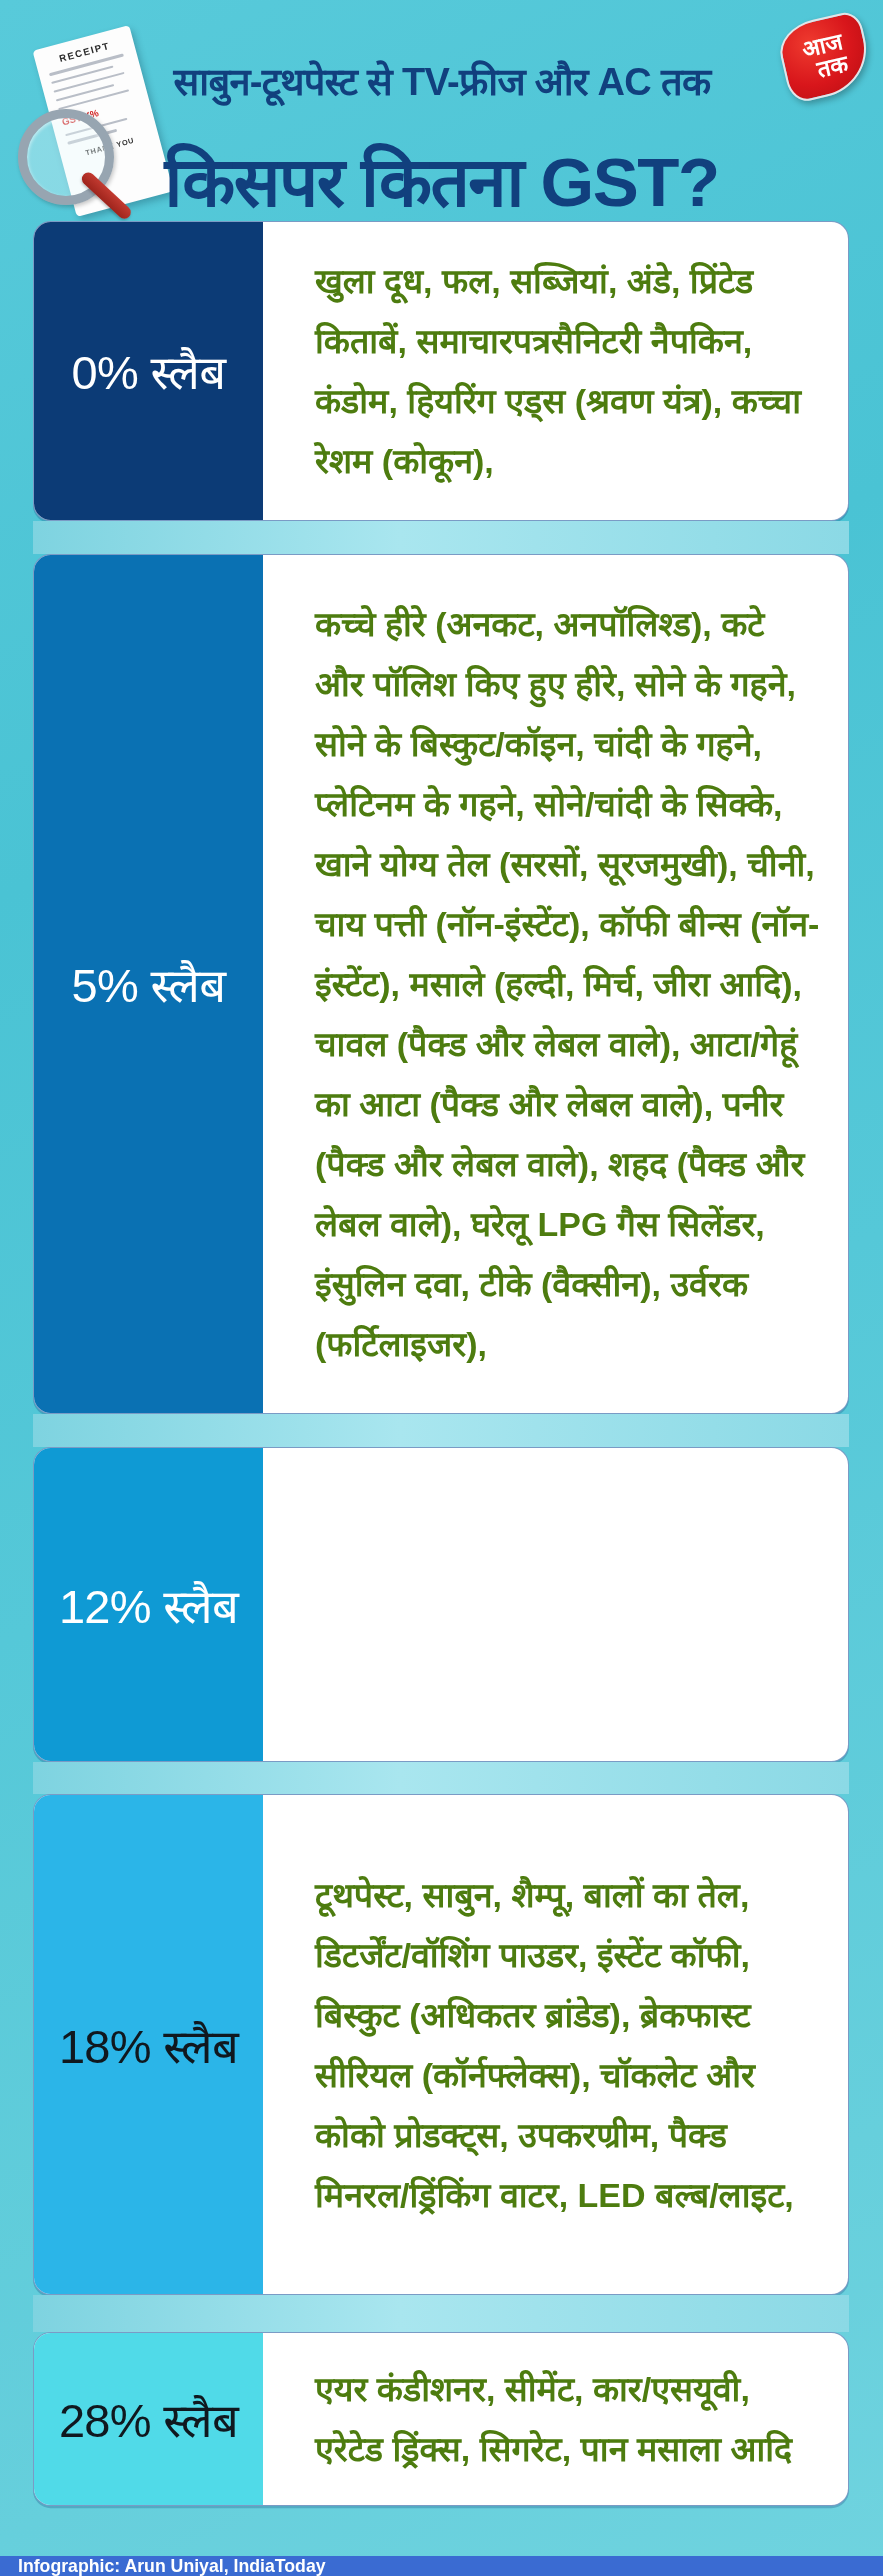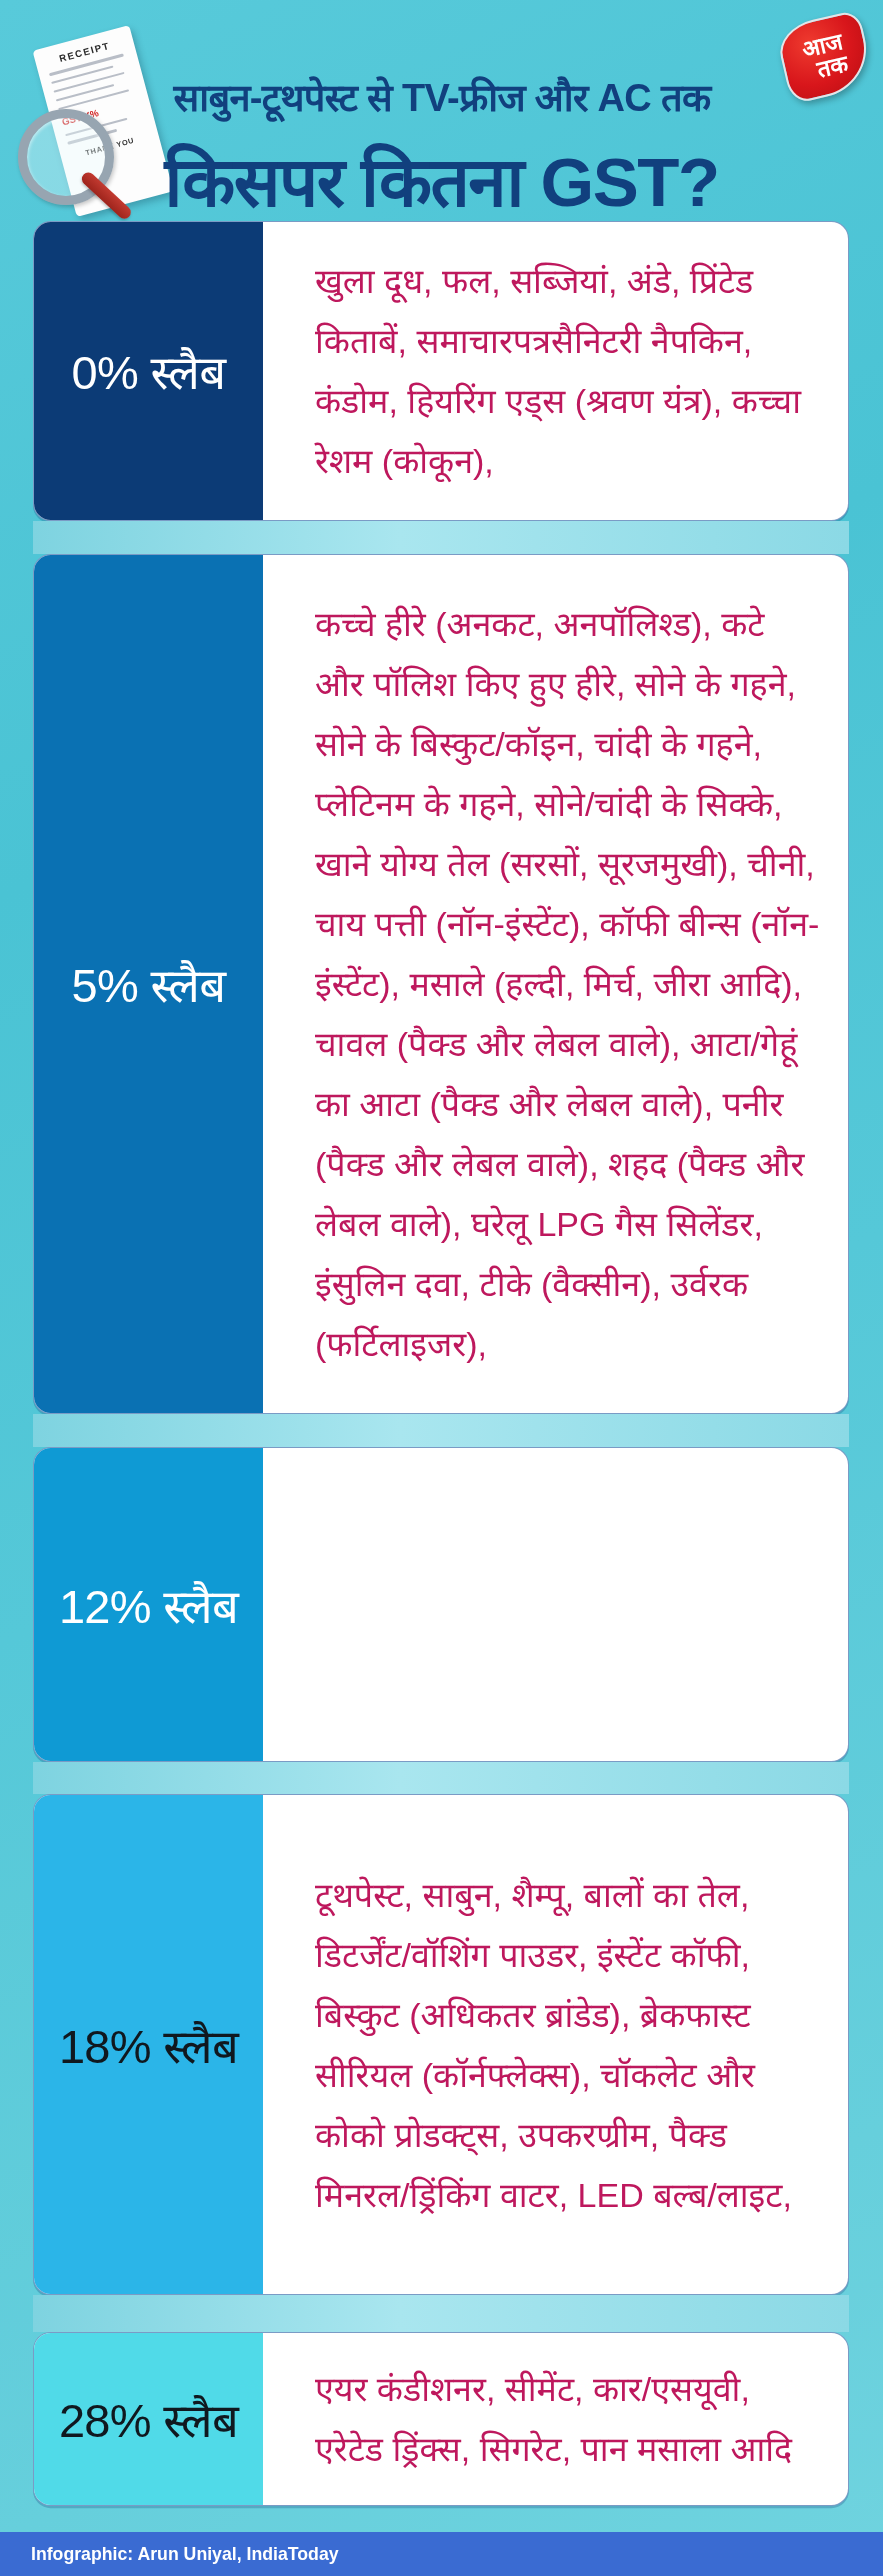--- a/index.html
+++ b/index.html
@@ -4,21 +4,21 @@
 <style>
   html,body{margin:0;padding:0;background:#222;}
   .page{
     position:relative;width:883px;height:2576px;overflow:hidden;
     font-family:"Liberation Sans","DejaVu Sans",sans-serif;
     background:linear-gradient(155deg,#58cada 0%,#4ac3d4 30%,#55c8d8 55%,#66cfdc 85%,#6fd3df 100%);
   }
 
   
   .title-line1{
-    position:absolute;left:133px;top:70px;width:618px;text-align:center;
+    position:absolute;left:133px;top:54px;width:618px;text-align:center;
     font-size:38px;font-weight:700;letter-spacing:-0.7px;
   }
   .title-line2{
     position:absolute;left:110px;top:132px;width:663px;text-align:center;
     font-size:69px;font-weight:800;letter-spacing:-1.5px;
   }
 
   .logo{
     position:absolute;right:14.7px;top:17.7px;width:82px;height:74px;
     background:radial-gradient(circle at 35% 28%,#ef3b2f 0%,#d8161b 55%,#b50d12 100%);
@@ -70,27 +70,27 @@
   .gap{width:100%;background:linear-gradient(90deg,#7ed3e0 0%,#a9e6ef 45%,#8bd9e5 100%);}
   .g1{height:33px;} .g2{height:33px;} .g3{height:32px;} .g4{height:37px;}
 
   .slab-label{
     flex:0 0 229px;width:229px;display:flex;align-items:center;justify-content:center;
     font-size:47px;font-weight:400;letter-spacing:-0.7px;
   }
   .slab-items{
     flex:1;display:flex;align-items:center;
     padding:20.6px 28px 20.6px 52px;
-    font-size:34px;line-height:60px;font-weight:400;color:#be185d;
+    font-size:34px;line-height:60px;font-weight:700;color:#4d7c0f;
   }
 
   
   .footer{
-    position:absolute;left:0;bottom:0;width:100%;height:44px;
-    display:flex;align-items:center;padding-left:31px;box-sizing:border-box;
+    position:absolute;left:0;bottom:0;width:100%;height:20px;
+    display:flex;align-items:center;padding-left:18px;box-sizing:border-box;
     color:#fff;font-size:17.7px;font-weight:700;
   }
 </style>
 </head>
 <body>
 
 <div class="page">
 
   <div class="paper">
     <div class="r-head">RECEIPT</div>

